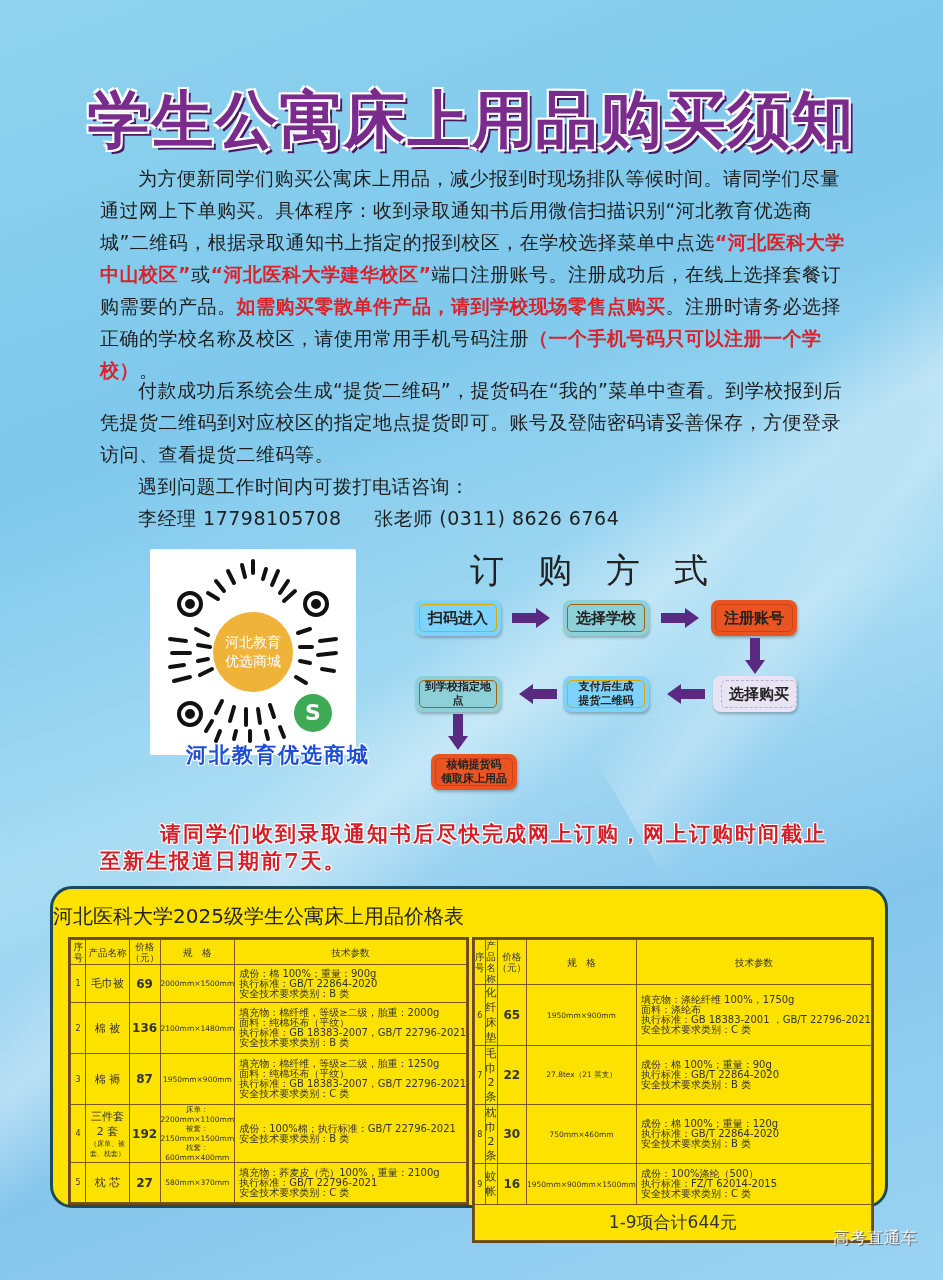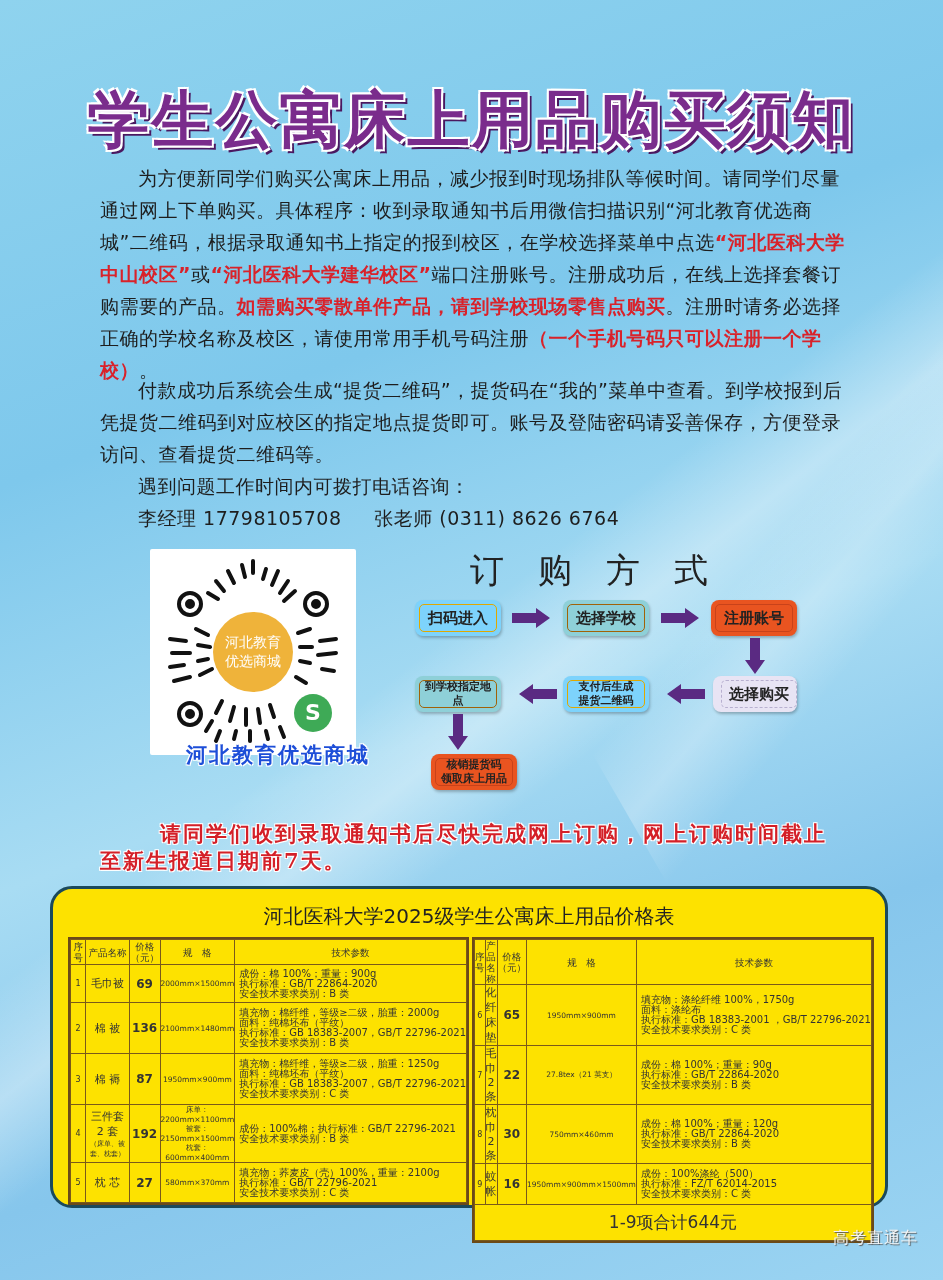--- a/index.html
+++ b/index.html
@@ -85,21 +85,21 @@
     text-shadow: 1px 1px 0 #fff, -1px -1px 0 #fff, 1px -1px 0 #fff, -1px 1px 0 #fff;
     font-family: "DejaVu Serif", serif;
   }
   .notice .indent2 { display:inline-block; width: 60px; }
 
   .price-panel {
     position: absolute; left: 50px; top: 886px; width: 838px; height: 322px;
     background: #fde200; border: 3px solid #1b4a5c; border-radius: 22px;
   }
   .price-title {
-    position: absolute; left: 0; top: 14px; width: 100%; text-align: center;
+    position: absolute; left: 0; top: 14px; width: 100%; text-align: left;
     font-size: 20px; color: #222;
   }
   table.pt {
     position: absolute; border-collapse: collapse; background: #fde200;
     font-size: 8px; color: #333; outline: 2px solid #6b4a18;
   }
   table.pt td, table.pt th {
     border: 1px solid #7a5a1a; text-align: center; vertical-align: middle; font-weight: normal;
   }
   table.pt th { font-size: 9.5px; line-height: 11px; height: 25px; }

